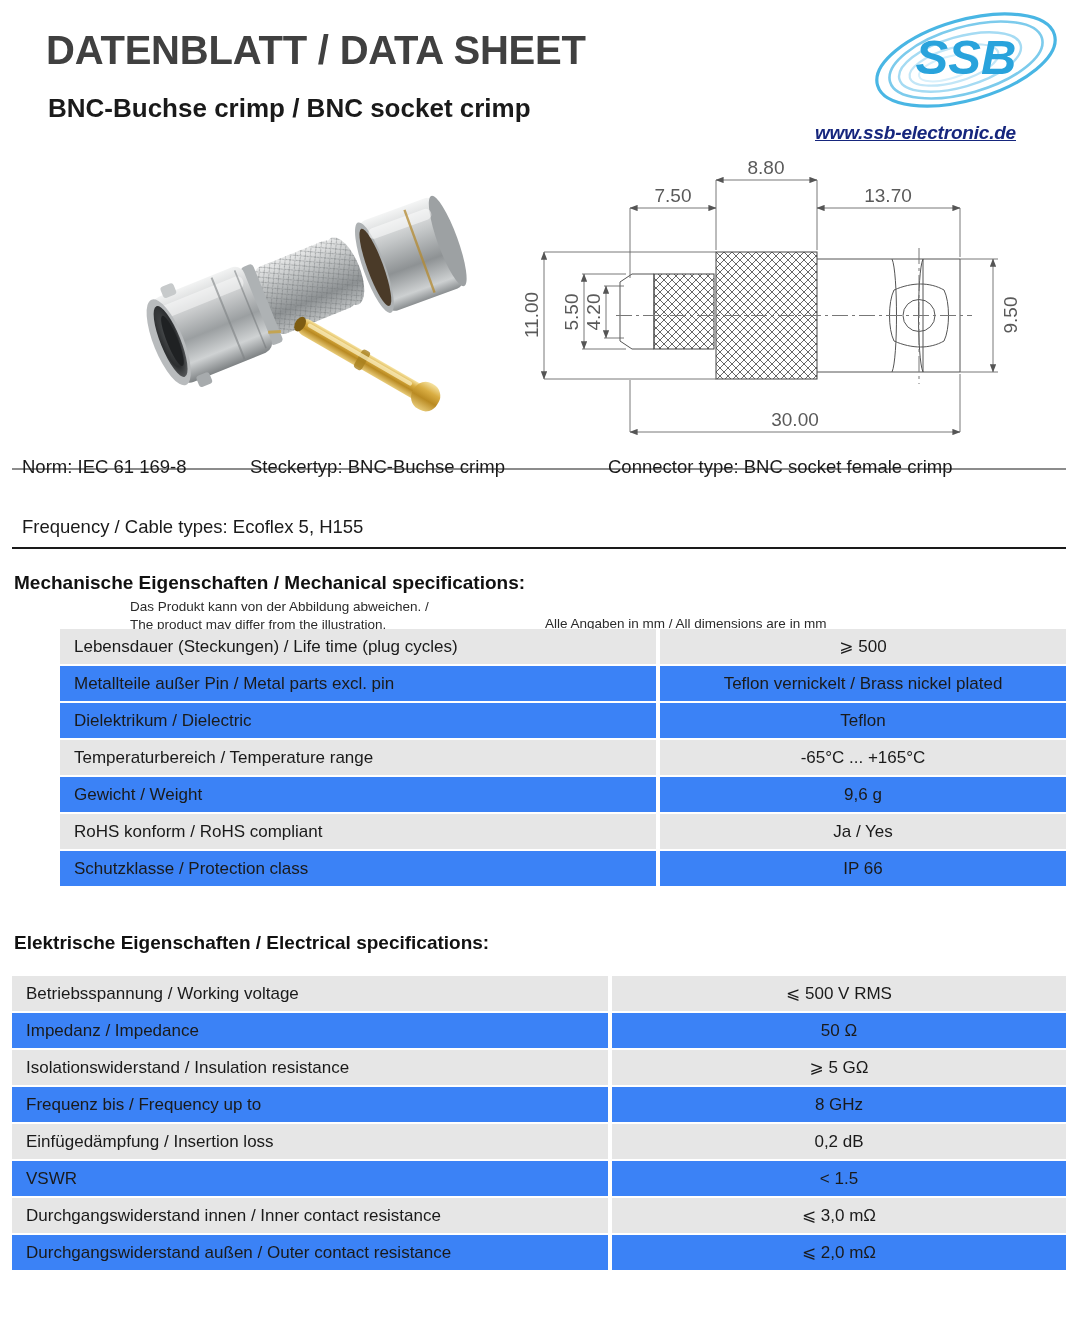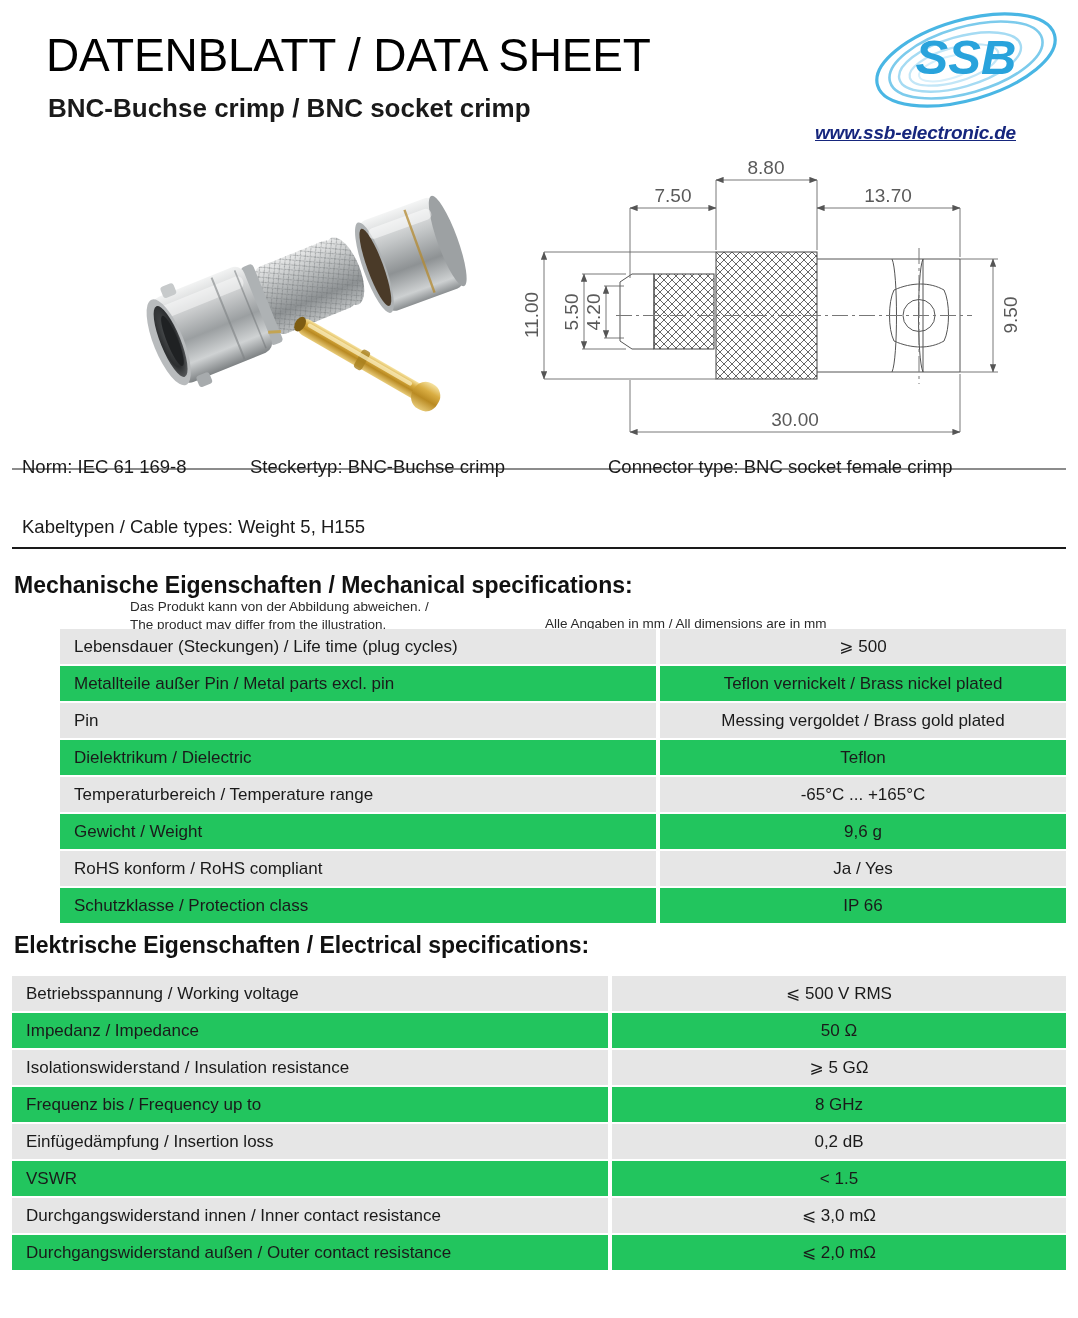--- a/index.html
+++ b/index.html
@@ -11,22 +11,22 @@
     font-family: "Liberation Sans", sans-serif;
     color: #1a1a1a;
     overflow: hidden;
     position: relative;
   }
 
   
   .header { position: relative; height: 170px; }
   .doc-title {
     position: absolute; left: 46px; top: 28px;
-    font-size: 46px; font-weight: 400; letter-spacing: -0.2px;
-    color: #000000; white-space: nowrap;
+    font-size: 40px; font-weight: 700; letter-spacing: -0.2px;
+    color: #404040; white-space: nowrap;
   }
   .subtitle-1 {
     position: absolute; left: 48px; top: 93px;
     font-size: 26px; font-weight: bold; white-space: nowrap;
   }
   .subtitle-2 {
     position: absolute; left: 48px; top: 136px;
     font-size: 26px; font-weight: bold; white-space: nowrap;
   }
   .logo-box {
@@ -81,42 +81,42 @@
   .norm-line-1 .seg-norm  { display: inline-block; width: 228px; }
   .norm-line-1 .seg-type  { display: inline-block; width: 358px; }
   .norm-line-2 {
     position: absolute; left: 22px; top: 516px;
     font-size: 18.5px; white-space: nowrap;
   }
 
   
   .section-title {
     position: absolute; left: 14px;
-    font-size: 23px; font-weight: bold; color: #111111;
+    font-size: 19px; font-weight: bold; color: #111111;
     white-space: nowrap;
   }
   .spec-table {
     position: absolute; left: 12px; width: 1054px;
     border-collapse: separate; border-spacing: 0;
     table-layout: fixed;
   }
   .spec-table tr { height: 37px; }
   .spec-table td {
     font-size: 17px; color: #1a1a1a;
     padding: 0 14px; height: 37px; vertical-align: middle;
     border-bottom: 2px solid #ffffff;
   }
   .spec-table td.label { width: 596px; text-align: left; }
   .spec-table td.spacer {
     width: 4px; padding: 0; background: #ffffff !important;
     border-bottom: 2px solid #ffffff;
   }
   .spec-table td.value { text-align: center; }
   .row-a td { background: #e6e6e6; }
-  .row-b td { background: #22c55e; }
+  .row-b td { background: #3b82f6; }
 
   #mech-title { top: 572px; }
   #mech-table { top: 629px; padding-left: 48px; }
   #elec-title { top: 932px; }
   #elec-table { top: 976px; }
 </style>
 </head>
 <body>
 
 <div class="header">
@@ -311,43 +311,38 @@
 
   <div class="drawing-caption">Alle Angaben in mm / All dimensions are in mm</div>
 </div>
 
 <div class="rule-top"></div>
 
 <div class="norm-line-1">
   <span class="seg-norm">Norm: IEC 61 169-8</span><span class="seg-type">Steckertyp: BNC-Buchse crimp</span><span>Connector type: BNC socket female crimp</span>
 </div>
 
-<div class="norm-line-2">Kabeltypen / Cable types: Weight 5, H155</div>
+<div class="norm-line-2">Frequency / Cable types: Ecoflex 5, H155</div>
 
 <div class="rule-bottom"></div>
 
 <div class="section-title" id="mech-title">Mechanische Eigenschaften / Mechanical specifications:</div>
 
 <table class="spec-table" id="mech-table">
   <tbody>
       <tr class="row-a">
         <td class="label">Lebensdauer (Steckungen) / Life time (plug cycles)</td>
         <td class="spacer"></td>
         <td class="value">⩾ 500</td>
       </tr>
       <tr class="row-b">
         <td class="label">Metallteile außer Pin / Metal parts excl. pin</td>
         <td class="spacer"></td>
         <td class="value">Teflon vernickelt / Brass nickel plated</td>
       </tr>
-      <tr class="row-a">
-        <td class="label">Pin</td>
-        <td class="spacer"></td>
-        <td class="value">Messing vergoldet / Brass gold plated</td>
-      </tr>
       <tr class="row-b">
         <td class="label">Dielektrikum / Dielectric</td>
         <td class="spacer"></td>
         <td class="value">Teflon</td>
       </tr>
       <tr class="row-a">
         <td class="label">Temperaturbereich / Temperature range</td>
         <td class="spacer"></td>
         <td class="value">-65°C ... +165°C</td>
       </tr>

